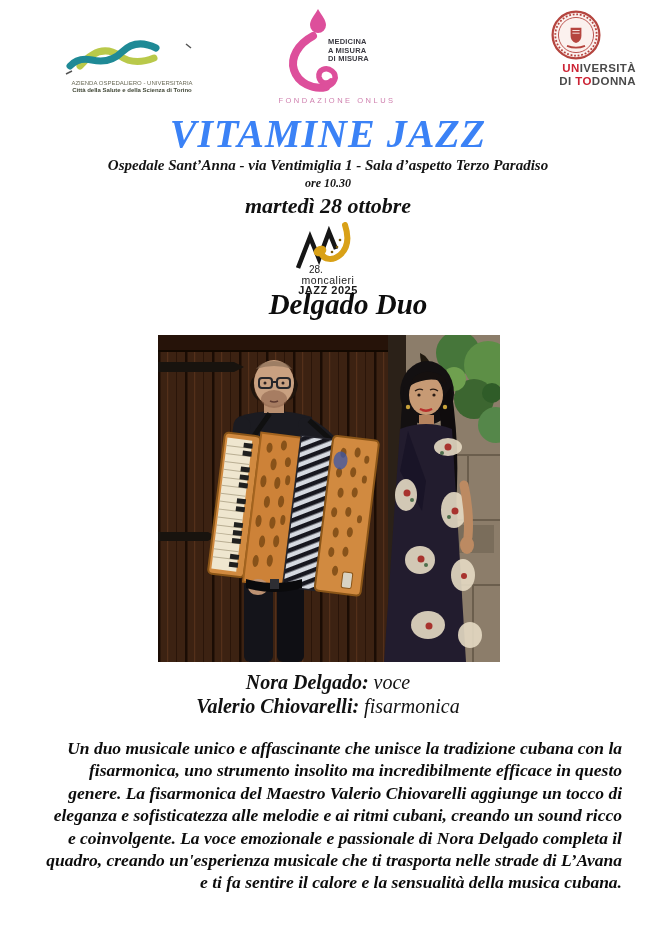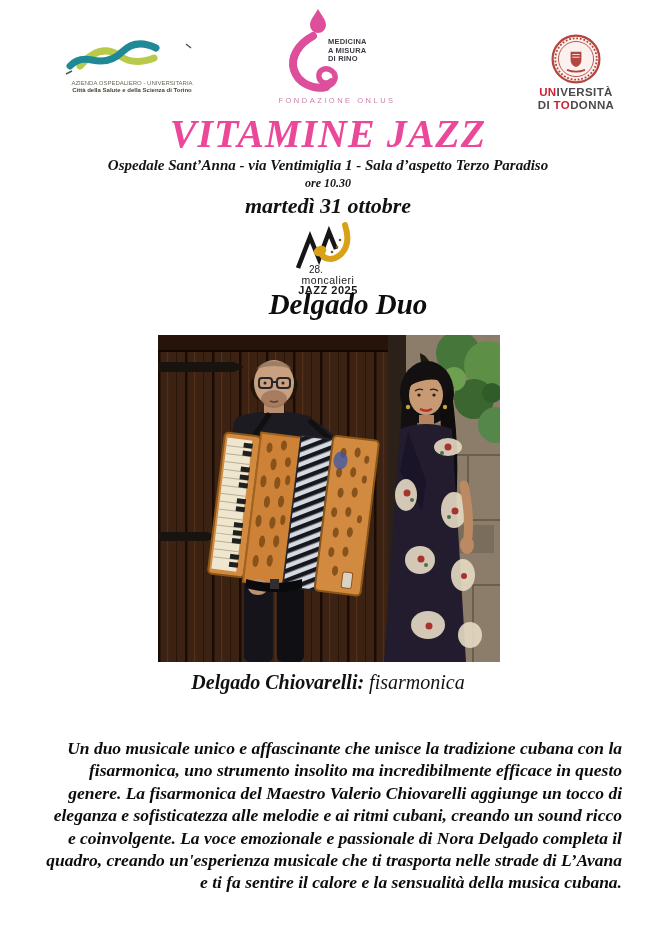--- a/index.html
+++ b/index.html
@@ -11,26 +11,26 @@
   .ctr{left:0;width:656px;text-align:center;}
   
   .logo-left{left:52px;top:34px;width:160px;text-align:center;}
   .logo-left .caption{font-family:"Liberation Sans",sans-serif;font-size:6px;line-height:7px;color:#6b6b58;}
   .logo-left .caption .l2{color:#3f4534;font-weight:bold;}
   .logo-center{left:262px;top:8px;width:150px;height:100px;}
   .mm-text{position:absolute;left:66px;top:30px;font-family:"Liberation Sans",sans-serif;
            font-weight:bold;font-size:7.5px;line-height:8.5px;color:#3b3a42;letter-spacing:.2px;}
   .mm-onlus{position:absolute;left:0;top:88px;width:150px;text-align:center;
             font-family:"Liberation Sans",sans-serif;font-size:7.5px;letter-spacing:2.5px;color:#cf7fae;}
-  .logo-right{left:516px;top:32px;width:120px;text-align:center;}
+  .logo-right{left:516px;top:8px;width:120px;text-align:right;}
   .unito-caption{font-family:"Liberation Sans",sans-serif;font-weight:bold;font-size:11.5px;
                  line-height:12.5px;color:#4a4a4a;letter-spacing:.4px;}
   .unito-red{color:#cc2233;}
   
-  .title{top:110px;font-size:40px;font-weight:bold;font-style:italic;color:#ec4899;letter-spacing:1px;}
+  .title{top:110px;font-size:40px;font-weight:bold;font-style:italic;color:#3b82f6;letter-spacing:1px;}
   .venue{top:157px;font-size:15px;font-weight:bold;font-style:italic;color:#141414;}
   .time{top:176px;font-size:12px;font-weight:bold;font-style:italic;color:#141414;text-align:center;}
   .date{top:193px;font-size:22px;font-weight:bold;font-style:italic;color:#111;}
   .festival{left:283px;top:222px;width:90px;height:74px;}
   .act-name{top:288px;font-size:29px;font-weight:bold;font-style:italic;color:#0d0d0d;margin-left:20px;}
   .photo{left:158px;top:335px;width:342px;height:327px;}
   .members{top:671px;font-size:20px;line-height:23.5px;color:#111;}
   .members .nm{font-weight:bold;font-style:italic;}
   .members .rl{font-style:italic;margin-left:5px;}
   .desc{left:44px;top:737px;width:578px;font-size:17.5px;line-height:22.4px;
@@ -54,21 +54,21 @@
 
 <div class="abs logo-center">
   <svg width="64" height="86" viewBox="0 0 64 86" style="position:absolute;left:18px;top:0;">
     <path d="M38 1 C34 8 30 12 30 17 a8 8 0 0 0 16 0 C46 12 42 8 38 1 Z" fill="#dd4f9b"></path>
     <path d="M33 28 C18 36 10 50 14 62 C18 75 33 82 46 79" stroke="#dd4f9b" stroke-width="8" fill="none" stroke-linecap="round"></path>
     <path d="M46 79 c9 -3 12 -11 6 -16 c-6 -5 -14 -1 -13 6 c1 6 8 8 12 4" stroke="#dd4f9b" stroke-width="5.5" fill="none" stroke-linecap="round"></path>
   </svg>
   <div class="mm-text">
     <div>MEDICINA</div>
     <div>A MISURA</div>
-    <div>DI RINO</div>
+    <div>DI MISURA</div>
   </div>
   <div class="mm-onlus">FONDAZIONE ONLUS</div>
 </div>
 
 <div class="abs logo-right">
   <svg width="54" height="54" viewBox="0 0 60 60" style="margin:0 auto;">
     <circle cx="30" cy="30" r="26" fill="#fbf1ee" stroke="#b5453f" stroke-width="2.5"></circle>
     <circle cx="30" cy="30" r="19.5" fill="none" stroke="#b5453f" stroke-width="1"></circle>
     <circle cx="30" cy="30" r="23" fill="none" stroke="#b5453f" stroke-width="2" stroke-dasharray="2 2"></circle>
     <path d="M24 22 h12 v9 q0 6 -6 8 q-6 -2 -6 -8 Z" fill="#b5453f"></path>
@@ -82,21 +82,21 @@
     <div>
       <span>DI</span>
       <span class="unito-red">TO</span><span>DONNA</span>
     </div>
   </div>
 </div>
 
 <div class="abs ctr title">VITAMINE JAZZ</div>
 <div class="abs ctr venue">Ospedale Sant’Anna - via Ventimiglia 1 - Sala d’aspetto Terzo Paradiso</div>
 <div class="abs ctr time">ore 10.30</div>
-<div class="abs ctr date">martedì 31 ottobre</div>
+<div class="abs ctr date">martedì 28 ottobre</div>
 
 <div class="abs festival">
   <svg width="90" height="74" viewBox="0 0 90 74">
     <path d="M15 46 L27 15 L36 37 L46 10 L53 27" stroke="#161616" stroke-width="4.5" fill="none"></path>
     <path d="M62 3 c4 12 3 23 -5 30 c-7 6 -16 5 -19 -2" stroke="#d9a117" stroke-width="6" fill="none" stroke-linecap="round"></path>
     <ellipse cx="37" cy="29" rx="6.5" ry="5" fill="#d9a117" transform="rotate(-25 37 29)"></ellipse>
     <circle cx="57" cy="18" r="1.3" fill="#7a5a08"></circle>
     <circle cx="54" cy="25" r="1.3" fill="#7a5a08"></circle>
     <circle cx="49" cy="30" r="1.3" fill="#7a5a08"></circle>
     <text x="26" y="51" font-family="Liberation Sans, sans-serif" font-size="10" fill="#222">28.</text>
@@ -280,17 +280,20 @@
     </g>
     <ellipse cx="100" cy="252" rx="10" ry="8" fill="#bd9273"></ellipse>
 
     <path d="M88 244 q28 8 56 0 l0 9 q-28 8 -56 0 Z" fill="#0a0a0c"></path>
     <rect x="112" y="244" width="9" height="10" fill="#2e2e33"></rect>
   </svg>
 </div>
 
 <div class="abs ctr members">
   <div>
-    <span class="nm">Delgado Chiovarelli:</span><span class="rl">fisarmonica</span>
+    <span class="nm">Nora Delgado:</span><span class="rl">voce</span>
+  </div>
+  <div>
+    <span class="nm">Valerio Chiovarelli:</span><span class="rl">fisarmonica</span>
   </div>
 </div>
 
 <div class="abs desc">Un duo musicale unico e affascinante che unisce la tradizione cubana con la fisarmonica, uno strumento insolito ma incredibilmente efficace in questo genere. La fisarmonica del Maestro Valerio Chiovarelli aggiunge un tocco di eleganza e sofisticatezza alle melodie e ai ritmi cubani, creando un sound ricco e coinvolgente. La voce emozionale e passionale di Nora Delgado completa il quadro, creando un'esperienza musicale che ti trasporta nelle strade di L’Avana e ti fa sentire il calore e la sensualità della musica cubana.</div>
 
 </body></html>

